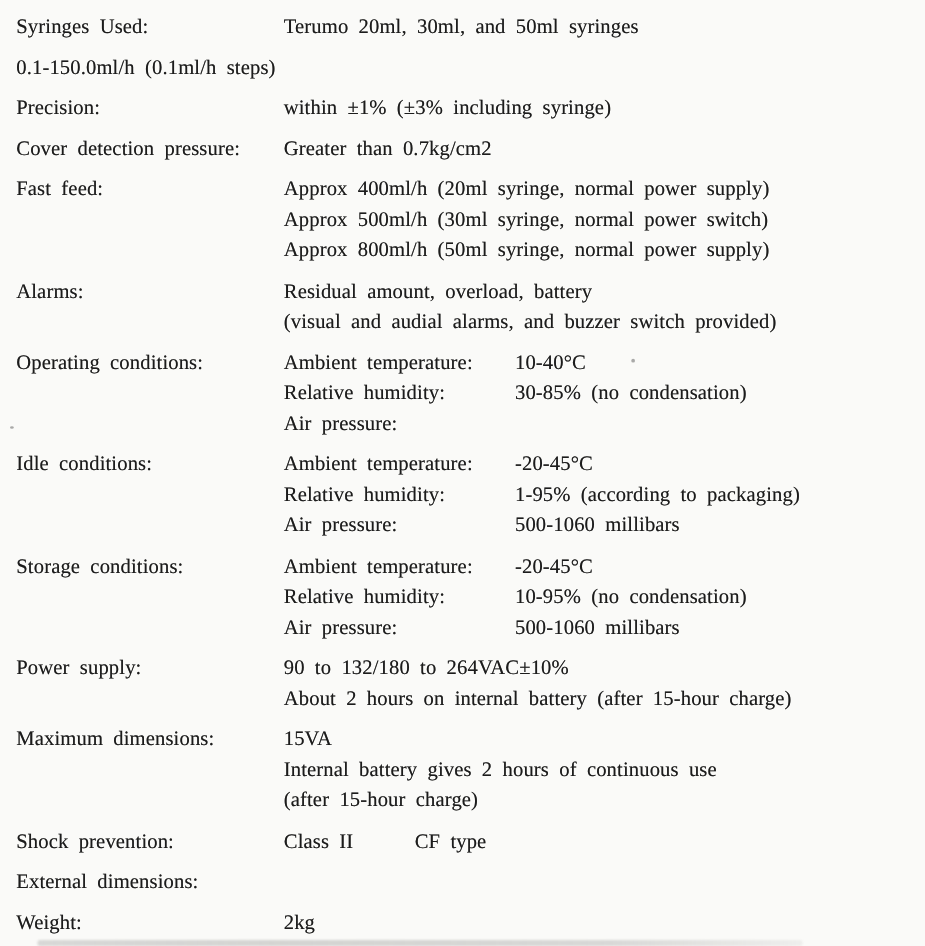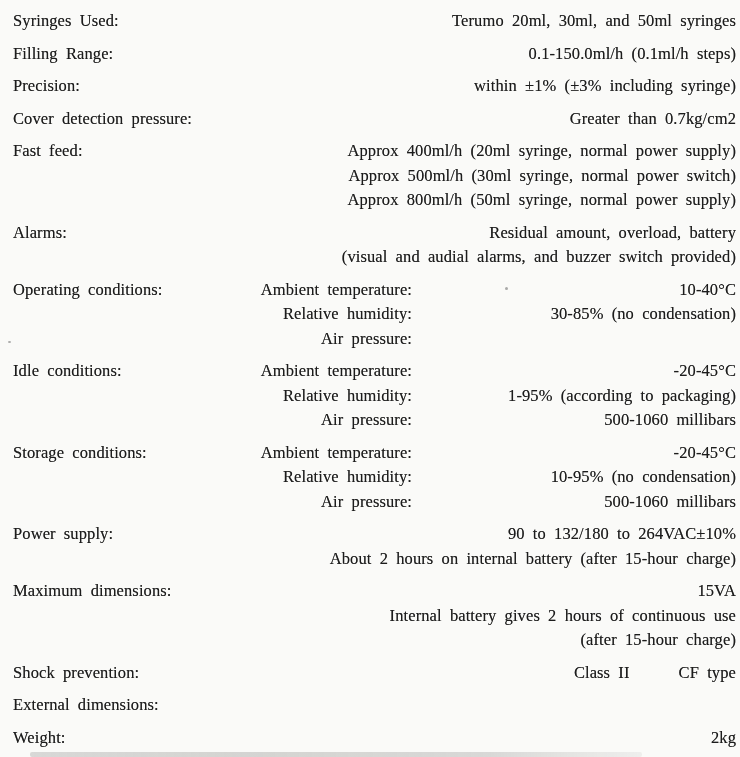--- a/index.html
+++ b/index.html
@@ -11,21 +11,21 @@
     color: #1c1c1c;
     word-spacing: 0.24em;
     letter-spacing: 0.1px;
     position: relative;
     overflow: hidden;
     padding: 9px 4px 0 13px;
     text-shadow: 0 0 0.5px rgba(25,25,25,0.55);
   }
   .spec-row { display: flex; align-items: flex-start; margin-bottom: 8px; font-family: Liberation Serif, serif; }
   .spec-label { flex: 0 0 214px; line-height: 24.5px; }
-  .spec-lines { flex: 1; min-width: 0; text-align: right; }
+  .spec-lines { flex: 1; min-width: 0; }
   .spec-line { line-height: 24.5px; white-space: pre-wrap; }
   .subline { display: flex; white-space: normal; }
   .sub-label { flex: 0 0 185px; }
   .sub-value { flex: 1; }
   .scan-band {
     position: absolute; left: 30px; bottom: 0; width: 612px; height: 5px;
     background: linear-gradient(to right,
       rgba(130,130,128,0.28), rgba(150,150,148,0.38) 35%,
       rgba(140,140,138,0.30) 75%, rgba(160,160,158,0.12));
     border-radius: 2px; filter: blur(0.7px);
@@ -40,21 +40,20 @@
 <main>
 
   <div class="spec-row">
     <div class="spec-label">Syringes Used:</div>
     <div class="spec-lines">
       <div class="spec-line">Terumo 20ml, 30ml, and 50ml syringes</div>
     </div>
   </div>
 
   <div class="spec-row">
-    <div class="spec-label">Filling Range:</div>
     <div class="spec-lines">
       <div class="spec-line">0.1-150.0ml/h (0.1ml/h steps)</div>
     </div>
   </div>
 
   <div class="spec-row">
     <div class="spec-label">Precision:</div>
     <div class="spec-lines">
       <div class="spec-line">within ±1% (±3% including syringe)</div>
     </div>

